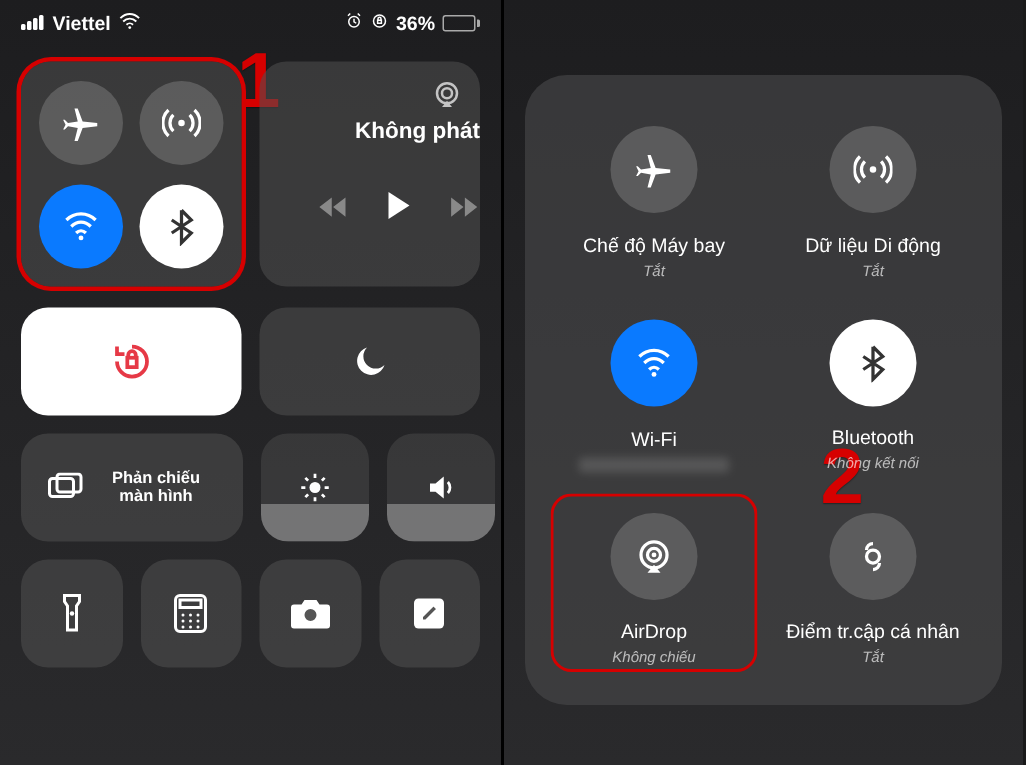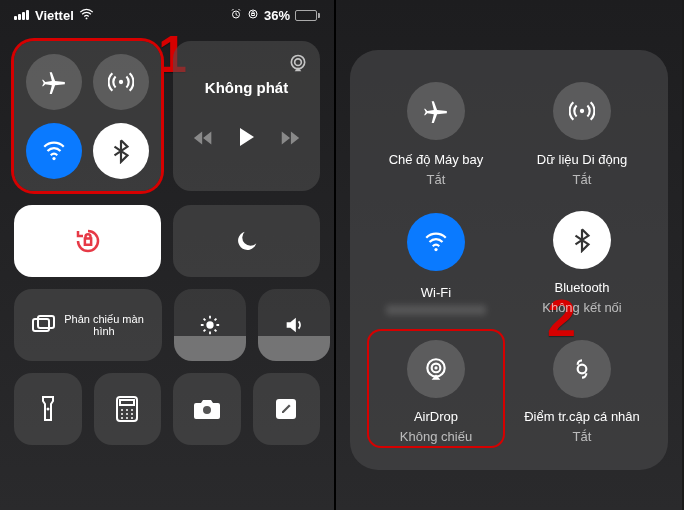--- a/index.html
+++ b/index.html
@@ -44,49 +44,49 @@
   .circ {
     width:56px;height:56px;border-radius:50%;
     display:flex;align-items:center;justify-content:center;
     background: rgba(120,120,120,0.55);
     margin:auto;
   }
   .circ svg { width:26px;height:26px; }
   .blue { background:#0a7aff; }
   .white { background:#fff; }
   .white svg { color:#000; }
-  .music { height:150px; flex-direction:column; justify-content:center; color:#fff; }
+  .music { height:150px; flex-direction:column; justify-content:center; color:#fff;align-items:flex-end; }
   .music-title { font-size:15px; font-weight:600; margin-bottom:30px;}
   .music-icons { display:flex; gap:22px; font-size:22px; align-items:center;}
   .airplay { position:absolute; top:12px; right:12px; opacity:.7;}
   .row2 { display:grid; grid-template-columns:1fr 1fr; gap:12px; padding:0 14px 12px;}
   .sq { height:72px; border-radius:18px; display:flex;align-items:center;justify-content:center;}
   .lock-tile{ background:#fff; }
   .dnd-tile{ background:rgba(80,80,80,0.55);}
-  .row3 { display:grid; grid-template-columns:1fr 1fr 1fr; gap:12px; padding:0 14px 12px; }
+  .row3 { display:grid; grid-template-columns:1fr 1fr 1fr; gap:12px; padding:0 14px 12px;font-weight:bold; }
   .mirror { grid-column:1; background:rgba(80,80,80,0.55); border-radius:18px; height:72px; display:flex;align-items:center;justify-content:center; gap:8px; font-size:11px; text-align:center;}
   .slider { background:rgba(80,80,80,0.45); border-radius:18px; height:72px; position:relative; overflow:hidden; display:flex;align-items:center;justify-content:center;}
   .slider-fill { position:absolute; bottom:0;left:0;right:0; height:35%; background:rgba(255,255,255,0.3);}
   .row4 { display:grid; grid-template-columns:repeat(4,1fr); gap:12px; padding:0 14px 12px;}
   .small { height:72px; border-radius:18px; background:rgba(80,80,80,0.55); display:flex;align-items:center;justify-content:center;}
   .callout {
     position:absolute; color:#d60000; font-size:52px; font-weight:700;
     text-shadow: 0 1px 1px rgba(0,0,0,.4);
   }
   
   .expanded {
     margin:50px 14px; background:rgba(70,70,72,0.65);
     border-radius:28px; padding:22px 17px; height:420px;
     display:grid; grid-template-columns:1fr 1fr; grid-template-rows:repeat(3,1fr);
     column-gap: 8px; row-gap: 10px; text-align:center;
   }
   .ctrl { display:flex; flex-direction:column; align-items:center; justify-content:center; font-size:11px; gap:5px; position:relative; padding:4px;}
   .ctrl .circ { width:58px;height:58px; }
   .ctrl-title { font-size:13px; font-weight:500; }
-  .ctrl-sub { font-size:13px; opacity:.65; }
+  .ctrl-sub { font-size:10px; opacity:.65;font-style:italic; }
   .highlight2 { box-shadow: inset 0 0 0 2px #d60000; border-radius:14px;}
   svg { fill:none; stroke:currentColor; stroke-width:2; color:#fff;}
   .fillw { fill:#fff; stroke:none;}
 </style>
 </head>
 <body>
 
 <div class="panel left">
   <div class="status">
     <div class="l">

